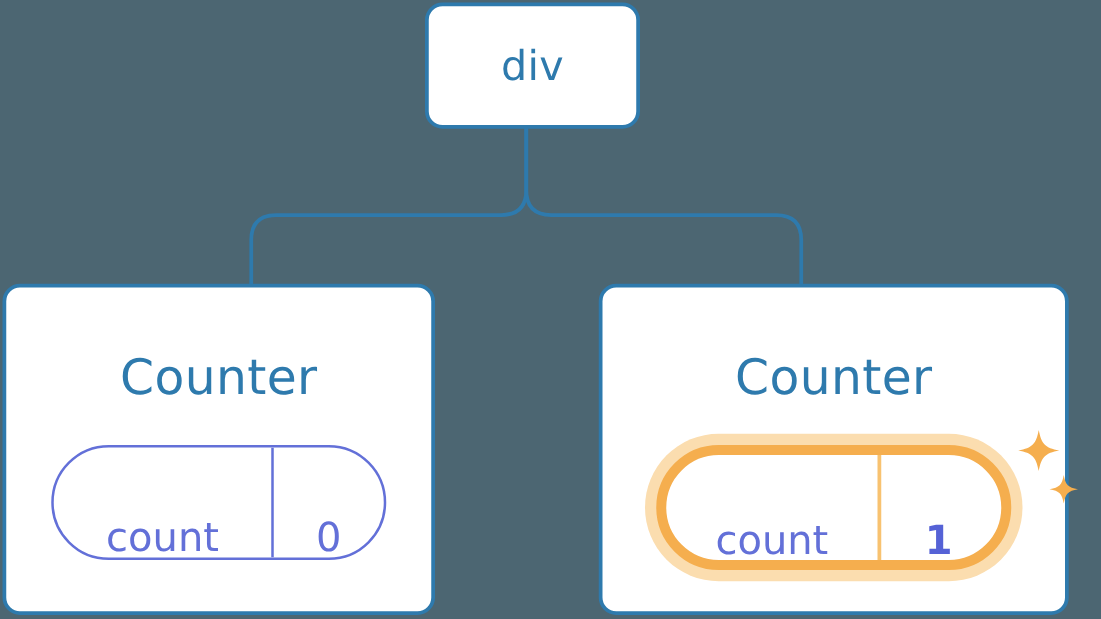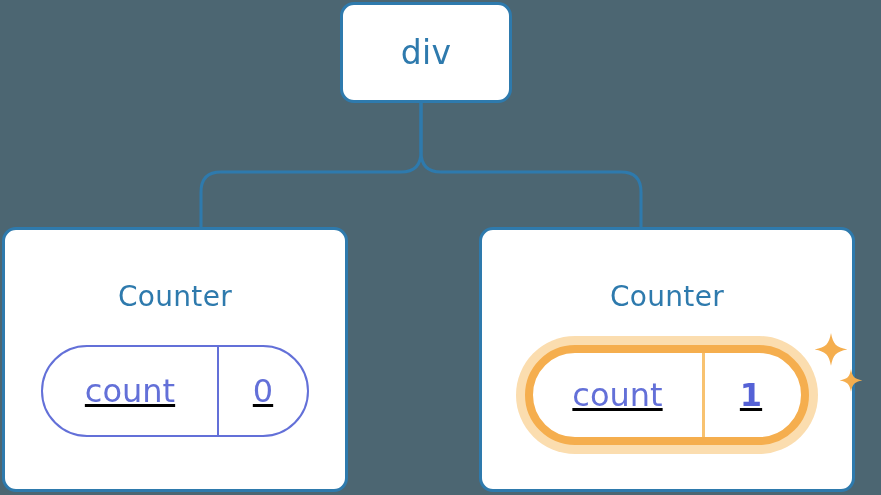--- a/index.html
+++ b/index.html
@@ -28,21 +28,21 @@
   }
   .node-root{
     left:340px;top:2px;width:172px;height:101px;
     justify-content:center;
   }
   .node-left{left:2px;top:227px;width:346px;height:265px;}
   .node-right{left:479px;top:227px;width:376px;height:265px;}
 
   .node-title{
     color:#2e7aad;
-    font-size:28px;
+    font-size:39px;
     letter-spacing:.3px;
     line-height:1;
     white-space:nowrap;
   }
   .node-root .node-title{font-size:33px;}
   .node-left .node-title,.node-right .node-title{margin-top:53px;}
 
   
   .pill-wrap{position:relative;margin-top:34px;}
   .pill{
@@ -56,23 +56,22 @@
     width:268px;
     overflow:hidden;
   }
   .pill-plain{border:2px solid #6370d8;}
   .pill-hi{
     border:8px solid #f5ae4e;
     width:284px;height:100px;
     box-shadow:0 0 0 9px #fbddaf;
   }
   .pill-key,.pill-val{
-    display:flex;align-items:center;justify-content:center;
+    display:flex;align-items:flex-end;justify-content:center;
     box-sizing:border-box;
-    text-decoration:underline;
   }
   .pill-plain .pill-key{width:176px;border-right:2px solid #6370d8;}
   .pill-plain .pill-val{width:88px;}
   .pill-hi .pill-key{width:172px;border-right:3px solid #f8c270;}
   .pill-hi .pill-val{width:92px;}
 
   .k-text{color:#6370d8;font-size:32px;line-height:1;}
   .v-text{color:#6370d8;font-size:32px;line-height:1;}
   .v-bold{font-weight:bold;color:#5562d6;}
 

